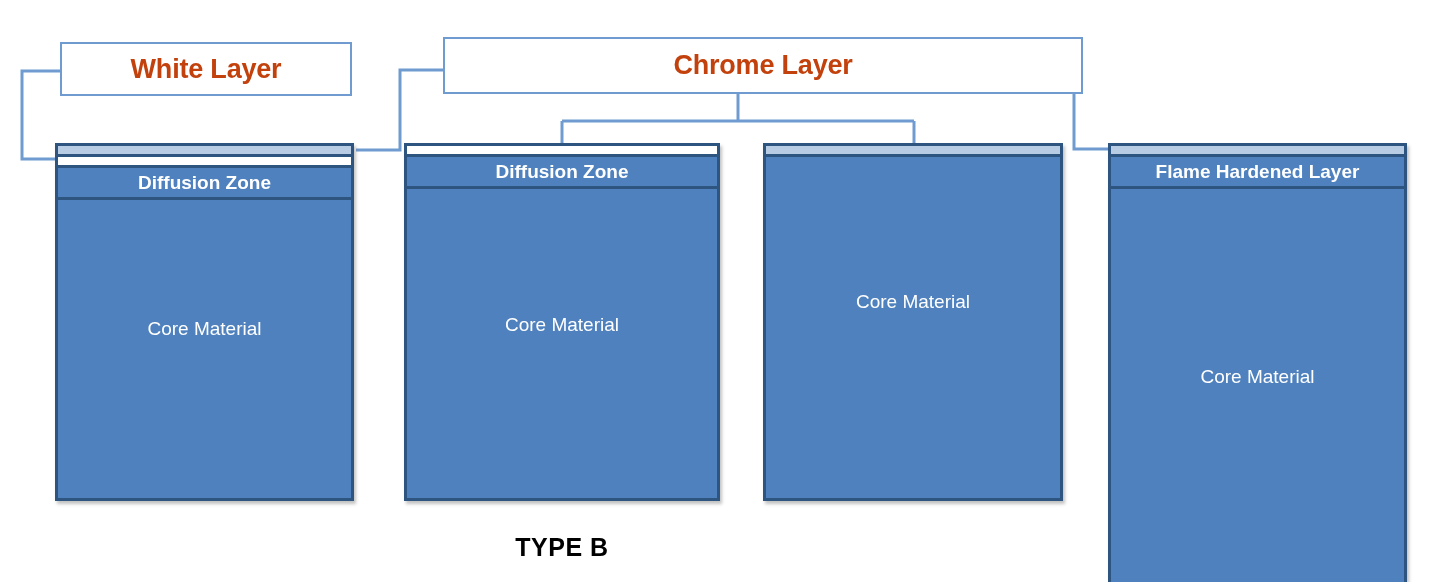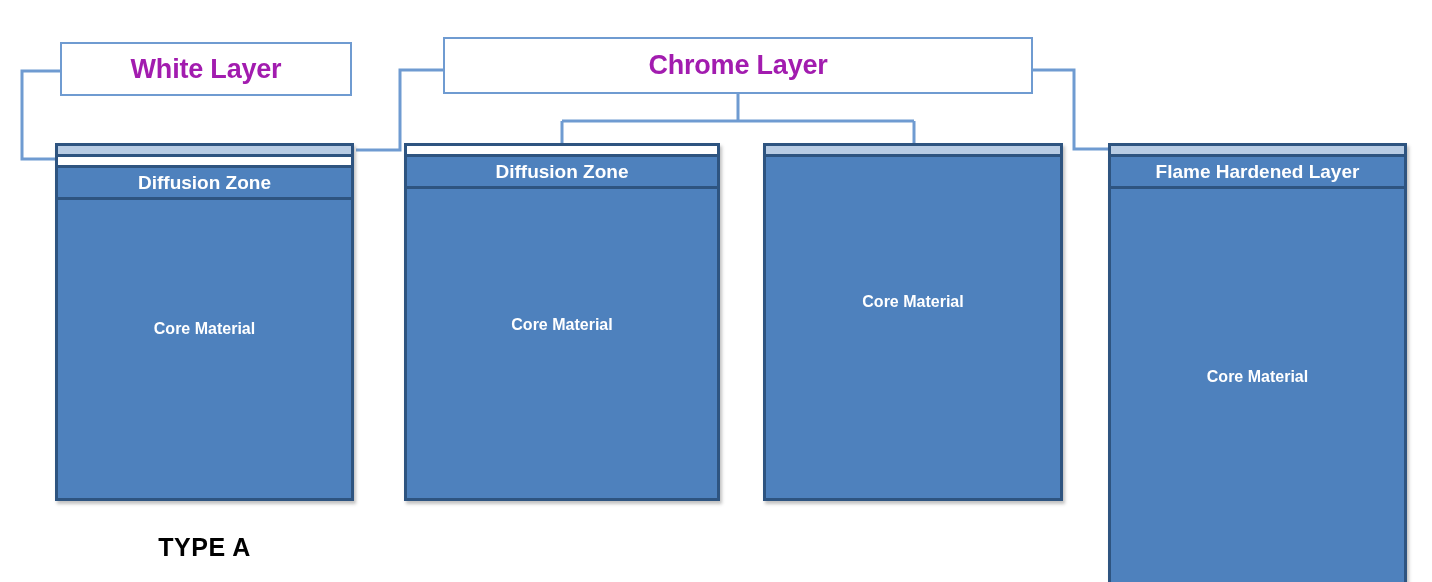--- a/index.html
+++ b/index.html
@@ -36,36 +36,36 @@
     position: absolute;
     background: #ffffff;
     border: 2px solid #6f9bd1;
     box-sizing: border-box;
     display: flex;
     align-items: center;
     justify-content: center;
   }
   .callout-label {
     font-weight: bold;
-    color: #a21caf;
+    color: #c2410c;
     font-size: 27px;
     letter-spacing: -0.2px;
     white-space: nowrap;
   }
 
   #white-layer-box {
     left: 60px;
     top: 42px;
     width: 292px;
     height: 54px;
   }
   #chrome-layer-box {
     left: 443px;
     top: 37px;
-    width: 590px;
+    width: 640px;
     height: 57px;
   }
 
   
   .specimen {
     position: absolute;
     box-sizing: border-box;
     border: 3px solid #2e5480;
     background: #4e81bd;
     display: flex;
@@ -106,22 +106,22 @@
   }
   .band-text {
     color: #ffffff;
     font-weight: bold;
     font-size: 19px;
     white-space: nowrap;
     line-height: 1;
   }
   .core-text {
     color: #ffffff;
-    font-weight: bold;
-    font-size: 16px;
+    font-weight: normal;
+    font-size: 19px;
     white-space: nowrap;
   }
 
   
   #specimen-a { left: 55px;   top: 143px; width: 299px; height: 358px; }
   #specimen-b { left: 404px;  top: 143px; width: 316px; height: 358px; }
   #specimen-c { left: 763px;  top: 143px; width: 300px; height: 358px; }
   #specimen-d { left: 1108px; top: 143px; width: 299px; height: 454px; align-items: center; }
 
   
@@ -177,31 +177,31 @@
   <div id="specimen-a" class="specimen">
     <div class="band band-chrome"></div>
     <div class="band band-white"></div>
     <div class="band band-named">
       <span class="band-text">Diffusion Zone</span>
     </div>
     <div class="band band-core">
       <span class="core-text">Core Material</span>
     </div>
   </div>
-  <div id="caption-a" class="type-caption">TYPE A</div>
 
   <div id="specimen-b" class="specimen">
     <div class="band band-white"></div>
     <div class="band band-named">
       <span class="band-text">Diffusion Zone</span>
     </div>
     <div class="band band-core">
       <span class="core-text">Core Material</span>
     </div>
   </div>
+  <div id="caption-b" class="type-caption">TYPE B</div>
 
   <div id="specimen-c" class="specimen">
     <div class="band band-chrome"></div>
     <div class="band band-core">
       <span class="core-text">Core Material</span>
     </div>
   </div>
 
   <div id="specimen-d" class="specimen">
     <div class="band band-chrome"></div>

